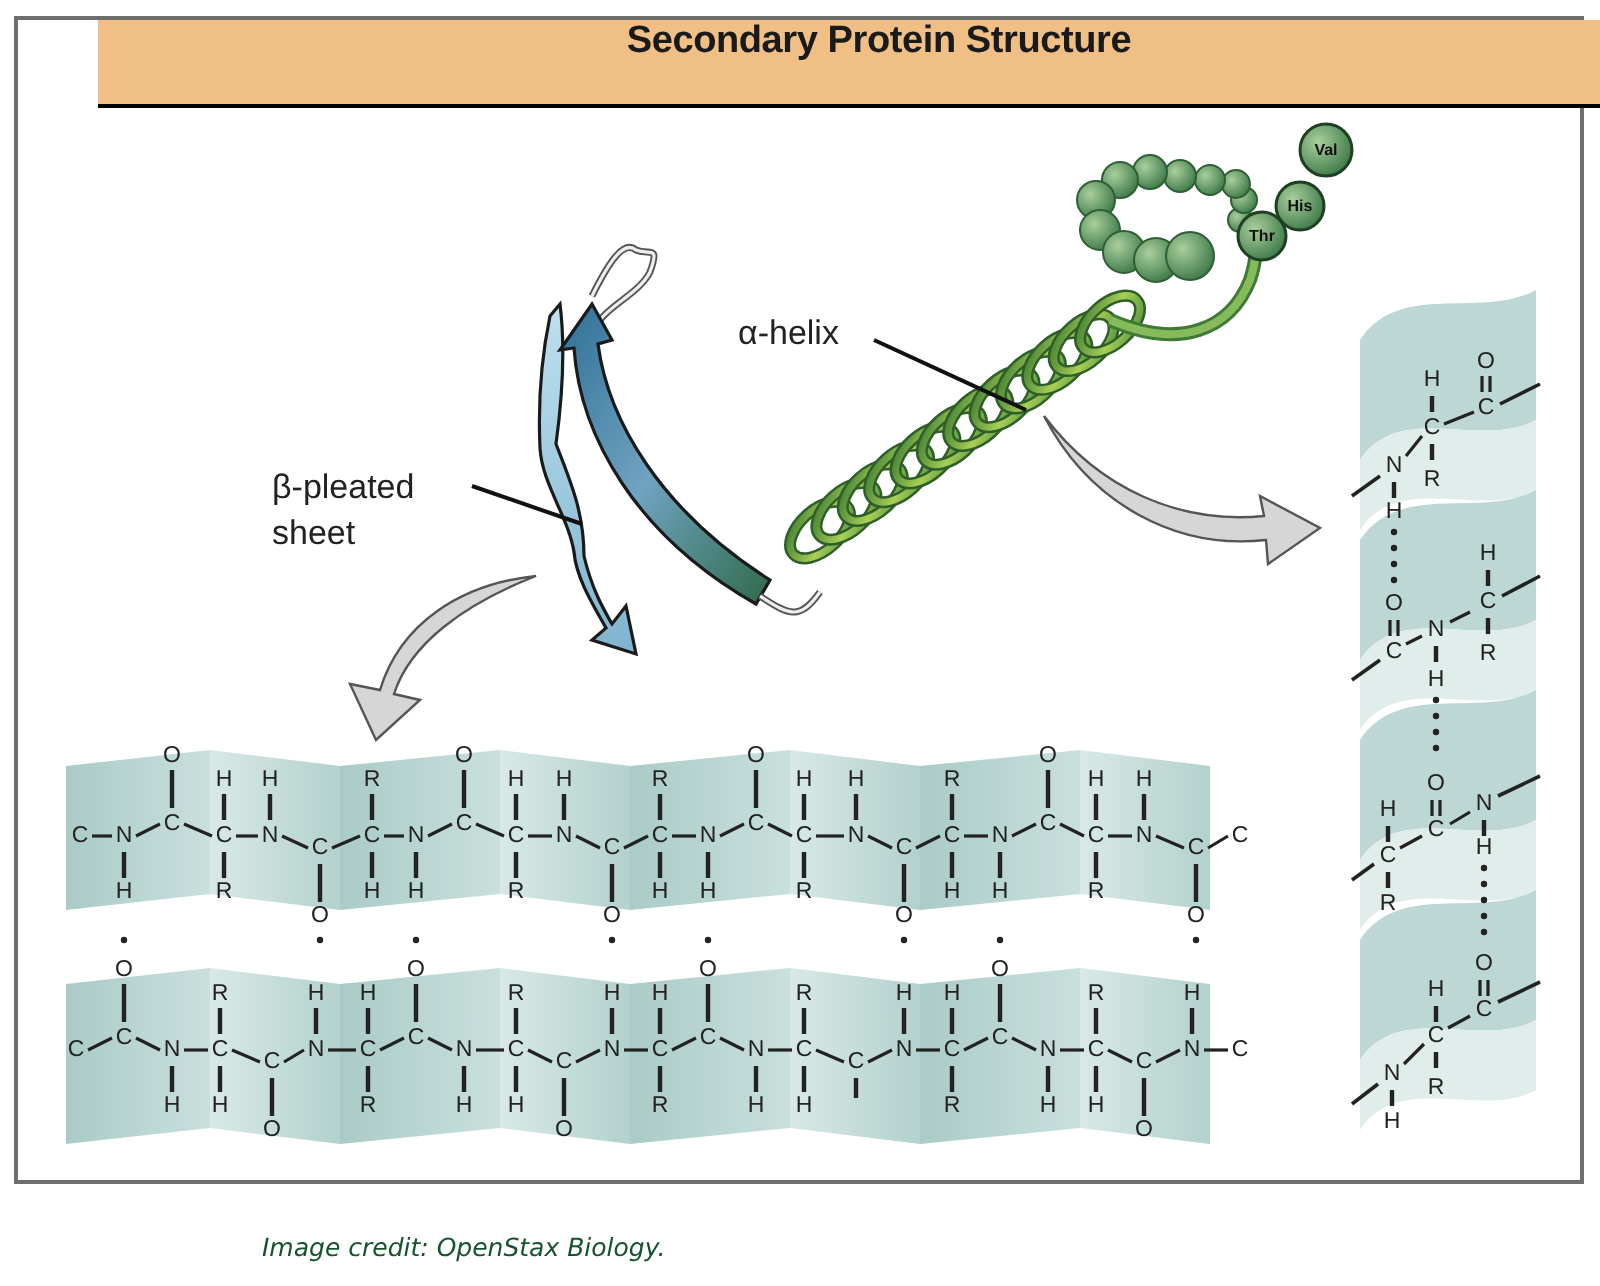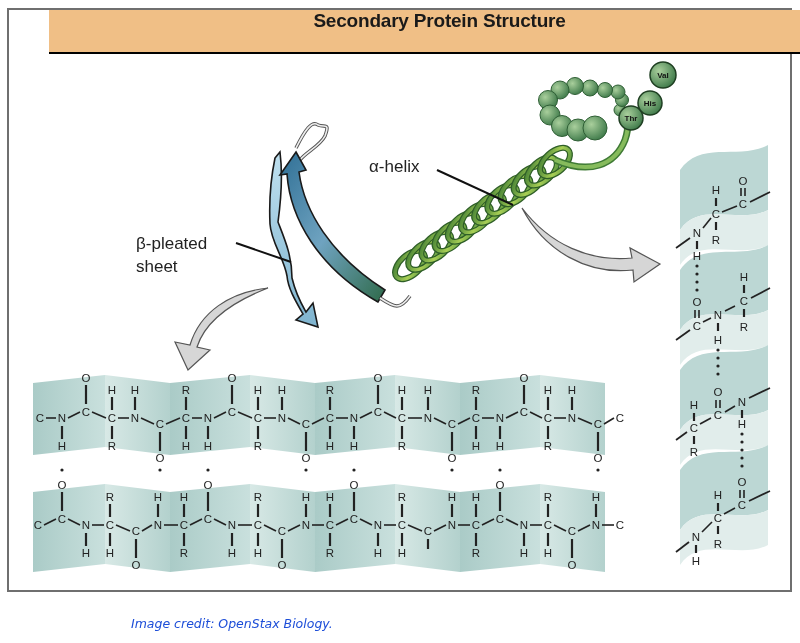--- a/index.html
+++ b/index.html
@@ -4,21 +4,21 @@
 <style>
   html,body{margin:0;padding:0;background:#fff;}
   body{width:800px;height:643px;position:relative;overflow:hidden;font-family:"Liberation Sans",sans-serif;}
   #frame{position:absolute;left:7px;top:8px;width:781px;height:580px;border:2px solid #6f6f6f;box-sizing:content-box;background:#fff;}
   #header{position:absolute;left:0;top:0;width:781px;height:42px;background:#f0bf86;border-bottom:2px solid #000000;display:flex;justify-content:center;margin-left:40px;}
   #title{font-family:"Liberation Sans",sans-serif;font-weight:bold;font-size:19px;color:#1a1a1a;letter-spacing:-0.2px;}
   #diagram{position:absolute;left:0;top:0;}
   .lbl{font-family:"Liberation Sans",sans-serif;font-size:17px;fill:#222;}
   .atom{font-family:"Liberation Sans",sans-serif;font-size:11.5px;fill:#222;text-anchor:middle;dominant-baseline:central;}
   .aa{font-family:"Liberation Sans",sans-serif;font-size:8px;font-weight:bold;fill:#111;text-anchor:middle;dominant-baseline:central;}
-  #credit{position:absolute;left:131px;top:616px;font-family:"DejaVu Sans",sans-serif;font-style:italic;font-size:12.5px;color:#1d4ed8;}
+  #credit{position:absolute;left:131px;top:616px;font-family:"DejaVu Sans",sans-serif;font-style:italic;font-size:12.5px;color:#14532d;}
 </style>
 </head>
 <body>
 
 <div id="frame">
   <div id="header">
     <span id="title">Secondary Protein Structure</span>
   </div>
 </div>
 

